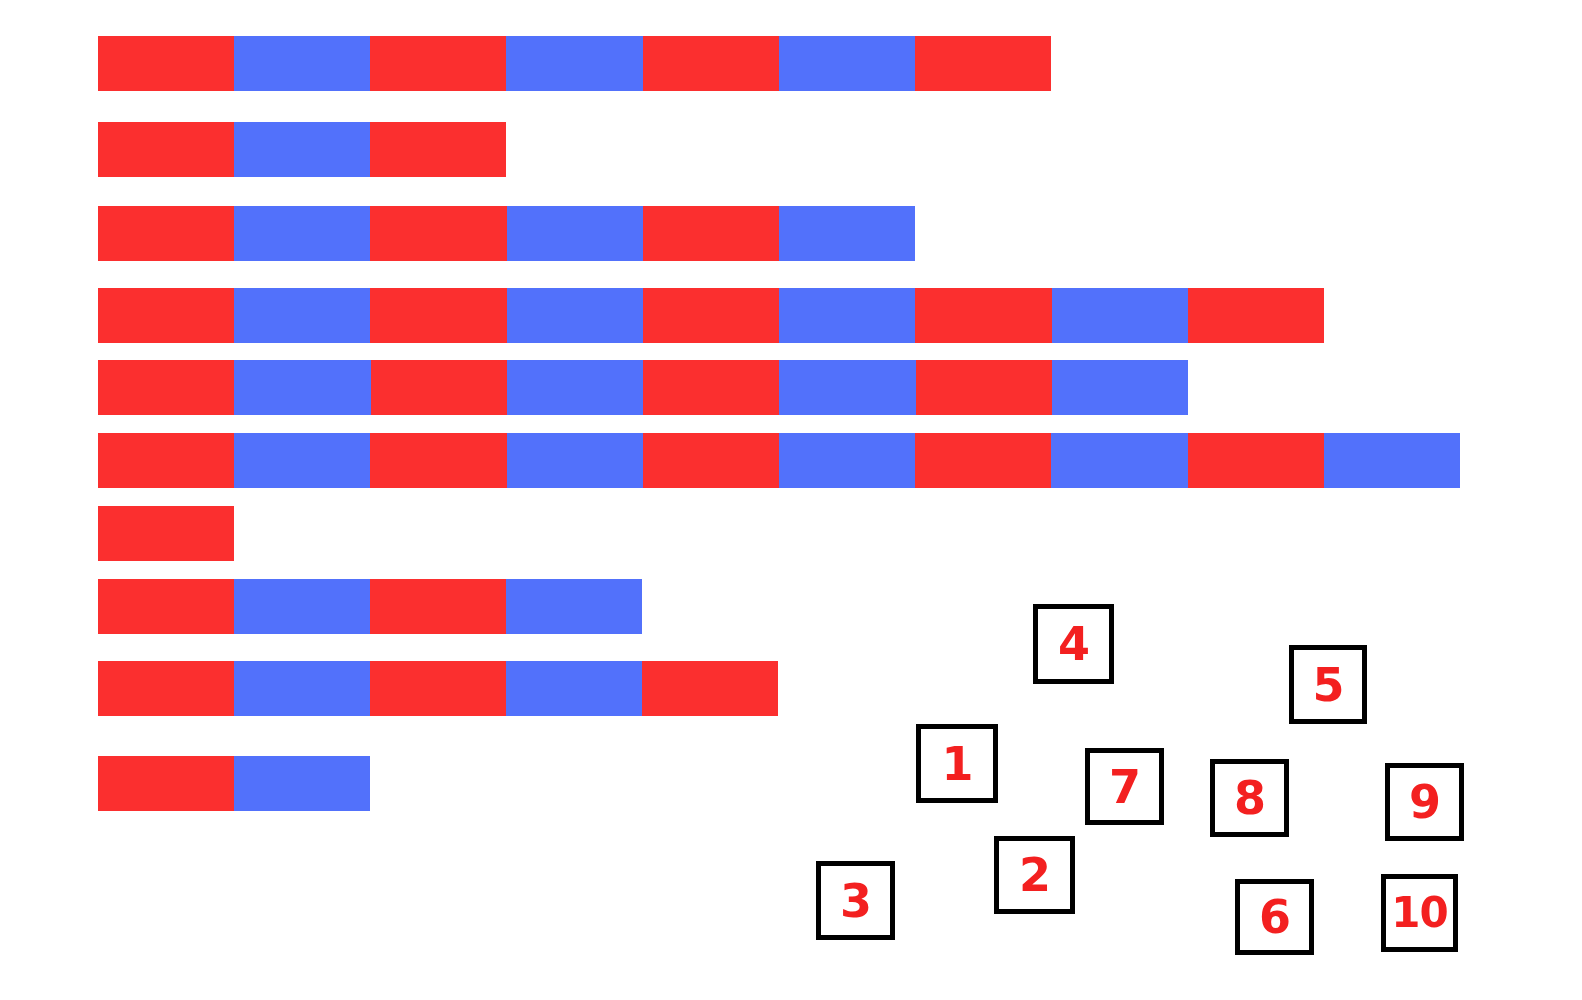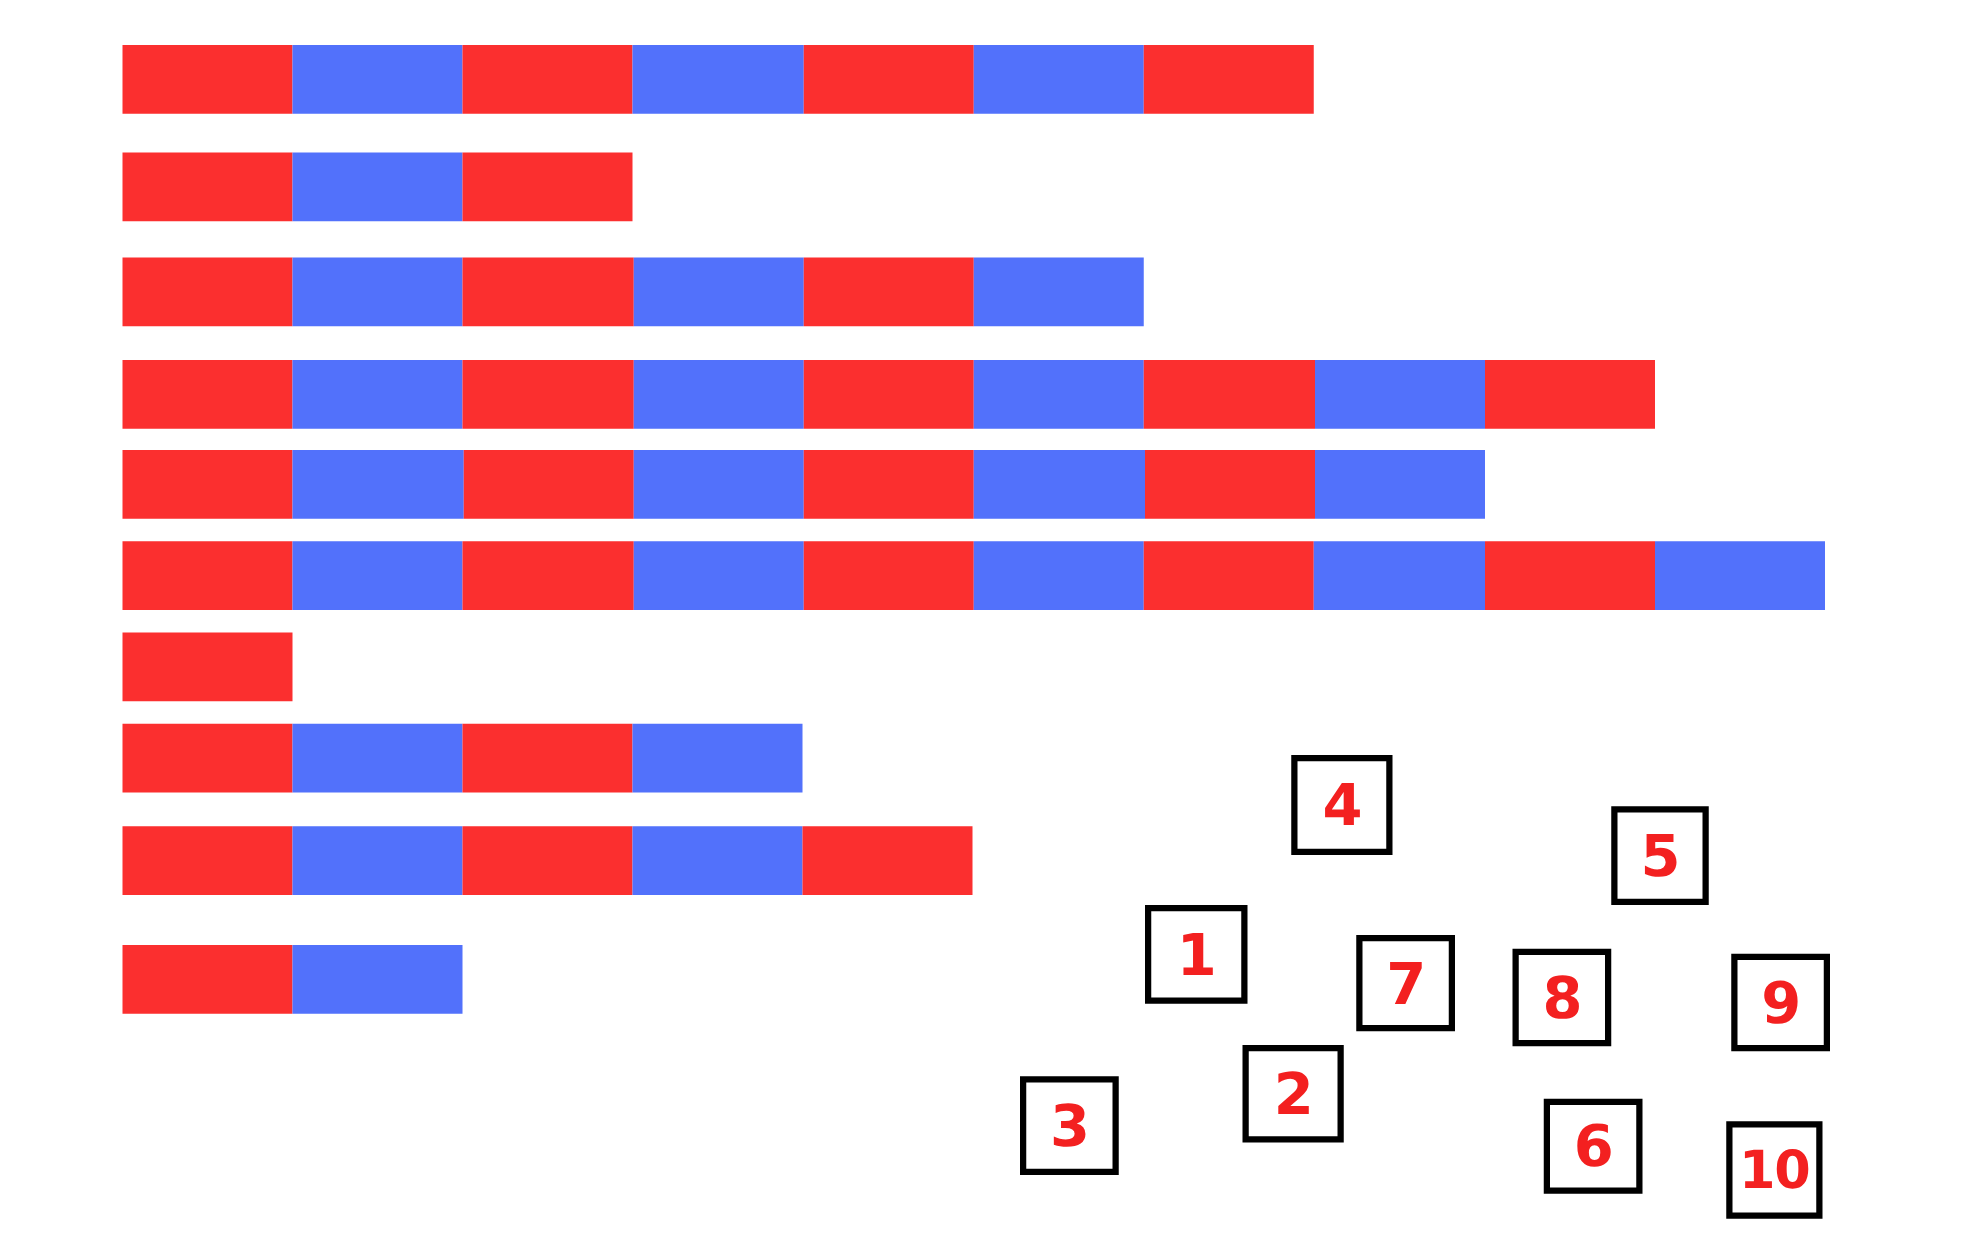--- a/index.html
+++ b/index.html
@@ -130,15 +130,15 @@
   <div id="boxes-layer">
       <div class="num-box" style="left: 916px; top: 724px; width: 82px; height: 79px;">1</div>
       <div class="num-box" style="left: 994px; top: 836px; width: 81px; height: 78px;">2</div>
       <div class="num-box" style="left: 816px; top: 861px; width: 79px; height: 79px;">3</div>
       <div class="num-box" style="left: 1033px; top: 604px; width: 81px; height: 80px;">4</div>
       <div class="num-box" style="left: 1289px; top: 645px; width: 78px; height: 79px;">5</div>
       <div class="num-box" style="left: 1235px; top: 879px; width: 79px; height: 76px;">6</div>
       <div class="num-box" style="left: 1085px; top: 748px; width: 79px; height: 77px;">7</div>
       <div class="num-box" style="left: 1210px; top: 759px; width: 79px; height: 78px;">8</div>
       <div class="num-box" style="left: 1385px; top: 763px; width: 79px; height: 78px;">9</div>
-      <div class="num-box" style="left: 1381px; top: 897px; width: 77px; height: 78px; font-size: 42px;">10</div>
+      <div class="num-box" style="left: 1381px; top: 874px; width: 77px; height: 78px; font-size: 42px;">10</div>
     </div>
 </div>
 
 </body></html>

